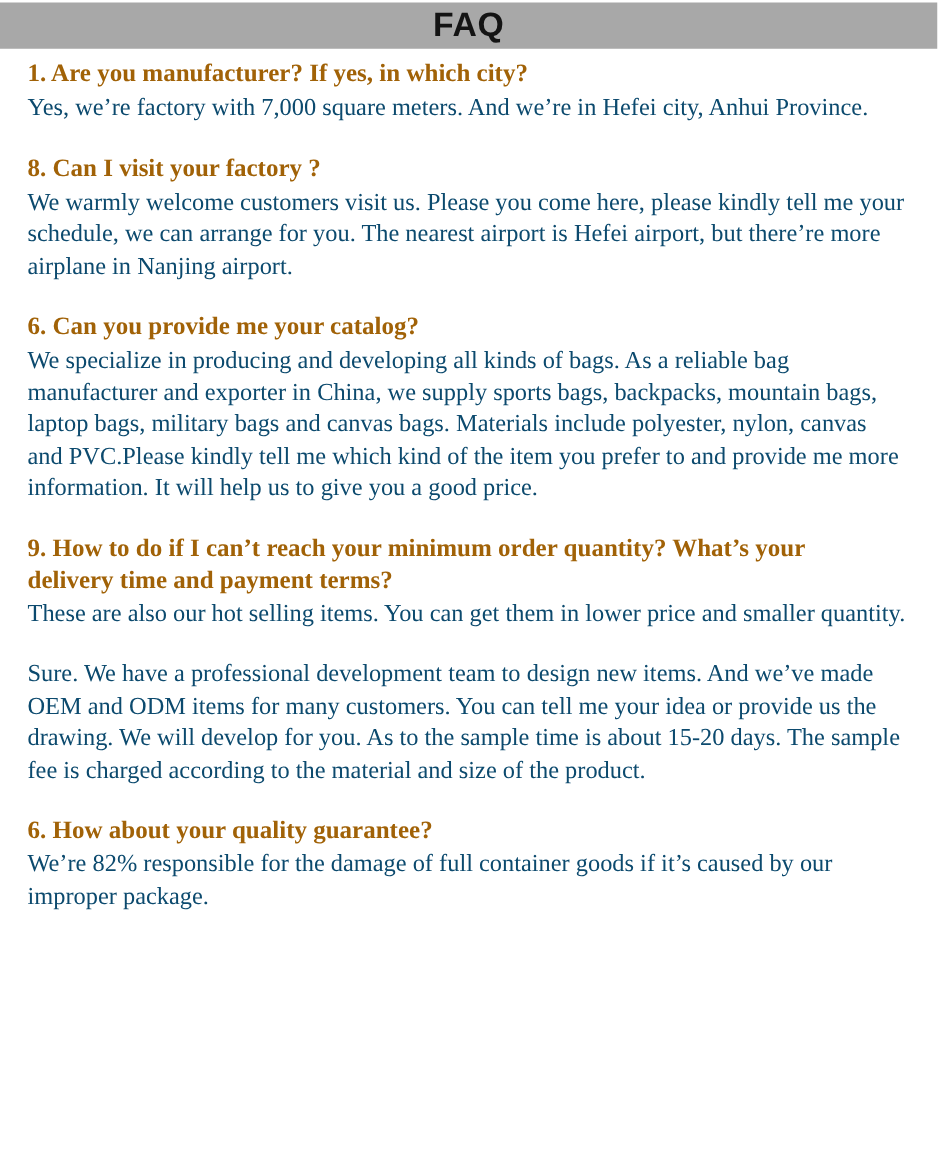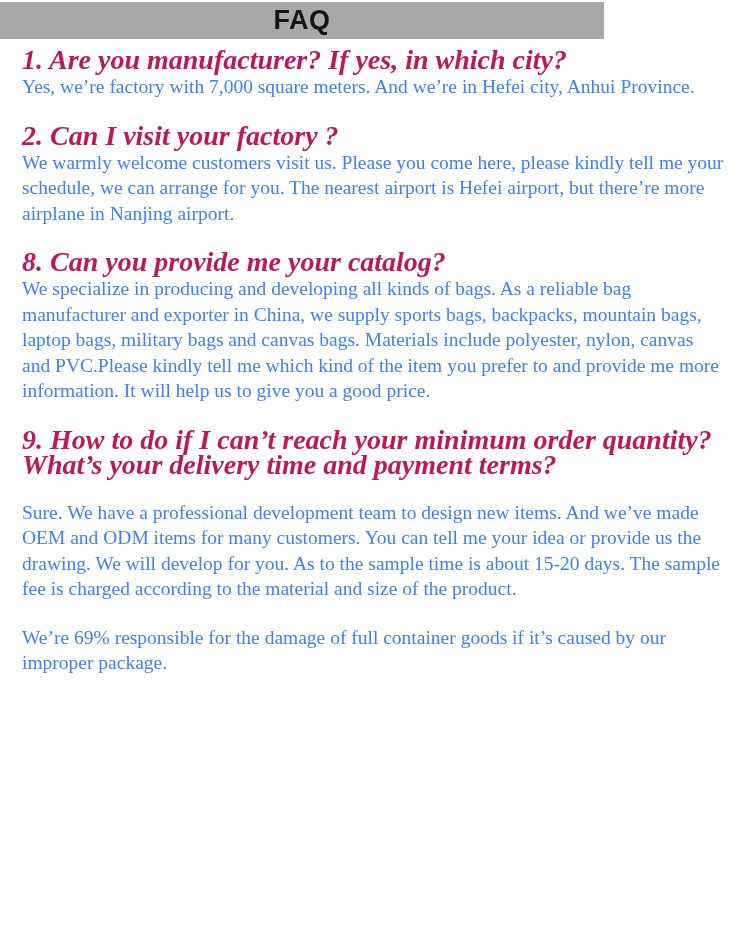--- a/index.html
+++ b/index.html
@@ -9,21 +9,21 @@
   }
   body {
     width: 750px;
     height: 934px;
     overflow: hidden;
     font-family: "Liberation Serif", serif;
   }
   .faq-header {
     margin-top: 2px;
     height: 37px;
-    width: 604px;
+    width: 750px;
     background: #a8a8a8;
     display: flex;
     align-items: center;
     justify-content: center;
   }
   .faq-header h1 {
     margin: 0;
     font-family: "Liberation Sans", sans-serif;
     font-size: 27px;
     font-weight: 700;
@@ -35,65 +35,66 @@
     padding: 8px 24px 0 22px;
   }
   .faq-item {
     margin-bottom: 23px;
   }
   .faq-item:last-child {
     margin-bottom: 0;
   }
   .question {
     margin: 0 0 2px 0;
-    font-size: 28px;
+    font-size: 20px;
     font-weight: 700;
     line-height: 25px;
-    color: #be185d;
+    color: #a16207;
     max-width: 690px;
-    font-style: italic;
   }
   .answer {
     margin: 0;
     font-size: 19.5px;
     font-weight: 400;
     line-height: 25.5px;
-    color: #3b82f6;
+    color: #0c4a6e;
     max-width: 704px;
   }
 </style>
 </head>
 <body>
 
 <header class="faq-header">
   <h1>FAQ</h1>
 </header>
 
 <main class="faq-main">
 
   <section class="faq-item">
     <h2 class="question">1. Are you manufacturer? If yes, in which city?</h2>
     <p class="answer">Yes, we’re factory with 7,000 square meters. And we’re in Hefei city, Anhui Province.</p>
   </section>
 
   <section class="faq-item">
-    <h2 class="question">2. Can I visit your factory ?</h2>
+    <h2 class="question">8. Can I visit your factory ?</h2>
     <p class="answer">We warmly welcome customers visit us. Please you come here, please kindly tell me your schedule, we can arrange for you. The nearest airport is Hefei airport, but there’re more airplane in Nanjing airport.</p>
   </section>
 
   <section class="faq-item">
-    <h2 class="question">8. Can you provide me your catalog?</h2>
+    <h2 class="question">6. Can you provide me your catalog?</h2>
     <p class="answer">We specialize in producing and developing all kinds of bags. As a reliable bag manufacturer and exporter in China, we supply sports bags, backpacks, mountain bags, laptop bags, military bags and canvas bags. Materials include polyester, nylon, canvas and PVC.Please kindly tell me which kind of the item you prefer to and provide me more information. It will help us to give you a good price.</p>
   </section>
 
   <section class="faq-item">
     <h2 class="question">9. How to do if I can’t reach your minimum order quantity? What’s your delivery time and payment terms?</h2>
+    <p class="answer">These are also our hot selling items. You can get them in lower price and smaller quantity.</p>
   </section>
 
   <section class="faq-item">
     <p class="answer">Sure. We have a professional development team to design new items. And we’ve made OEM and ODM items for many customers. You can tell me your idea or provide us the drawing. We will develop for you. As to the sample time is about 15-20 days. The sample fee is charged according to the material and size of the product.</p>
   </section>
 
   <section class="faq-item">
-    <p class="answer">We’re 69% responsible for the damage of full container goods if it’s caused by our improper package.</p>
+    <h2 class="question">6. How about your quality guarantee?</h2>
+    <p class="answer">We’re 82% responsible for the damage of full container goods if it’s caused by our improper package.</p>
   </section>
 
 </main>
 
 </body></html>

